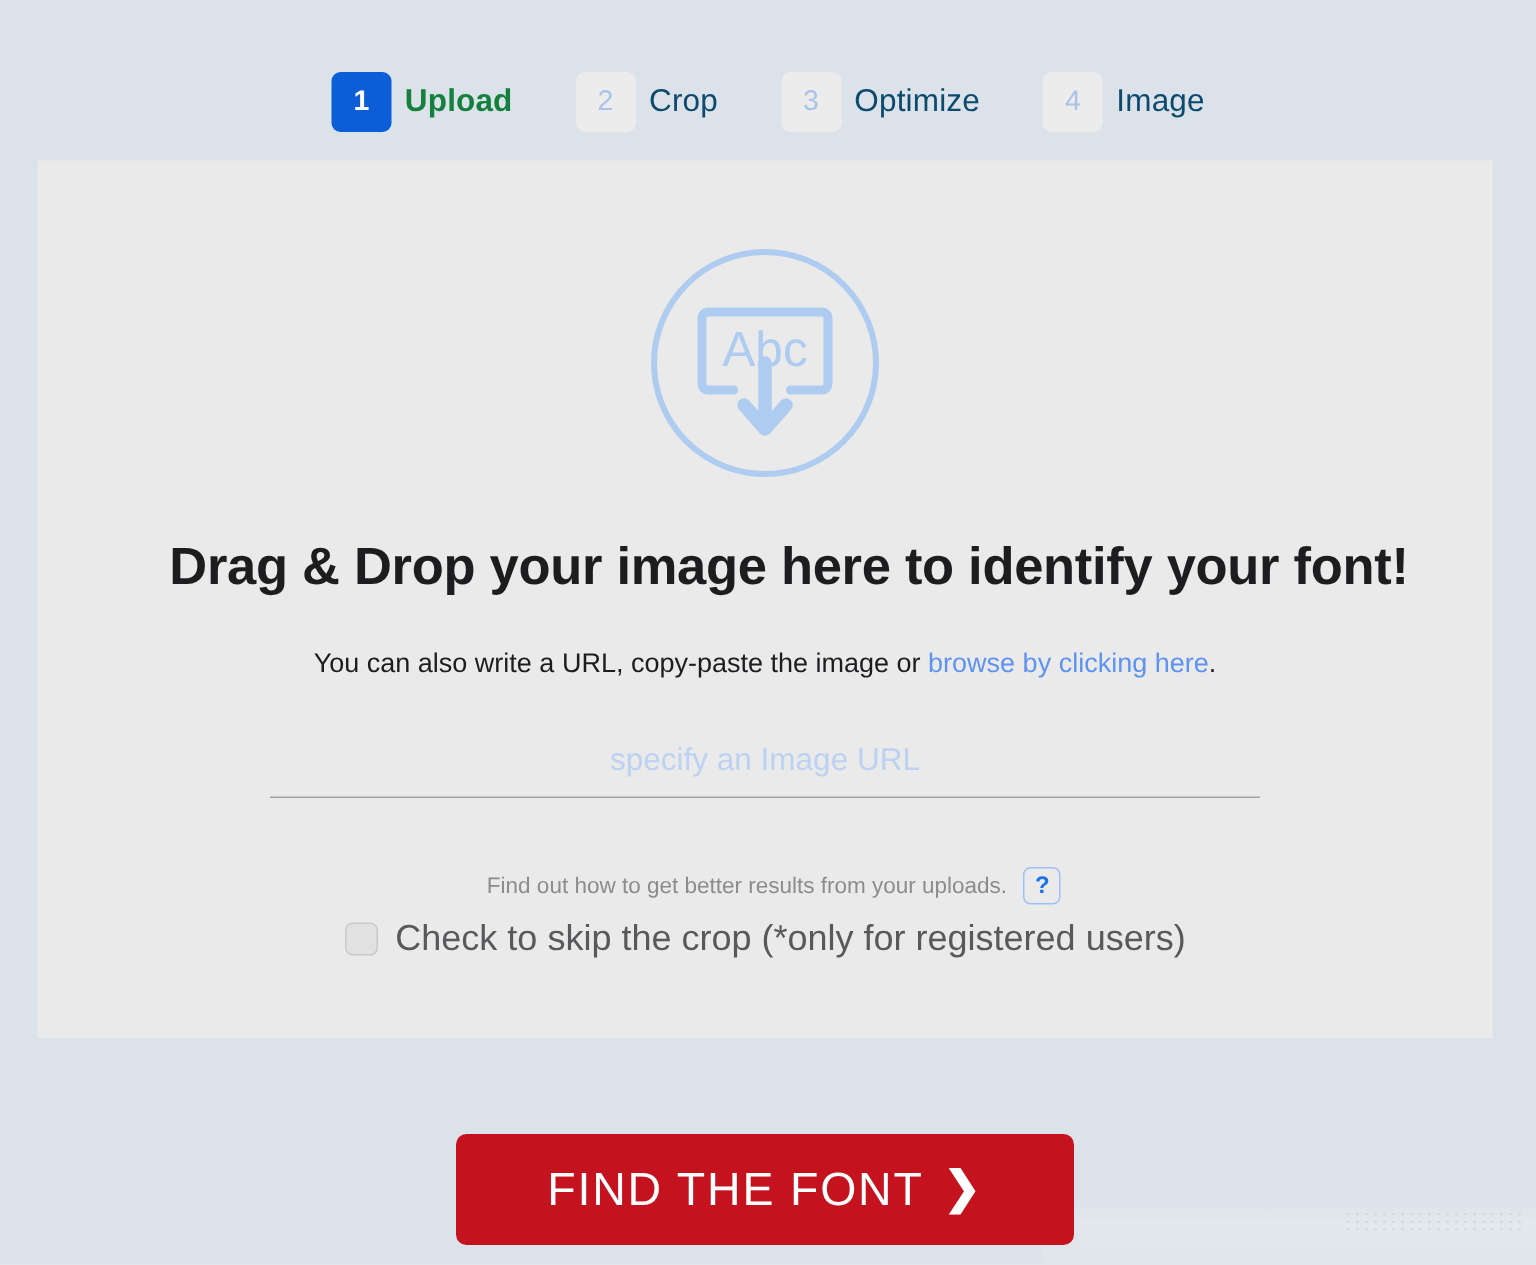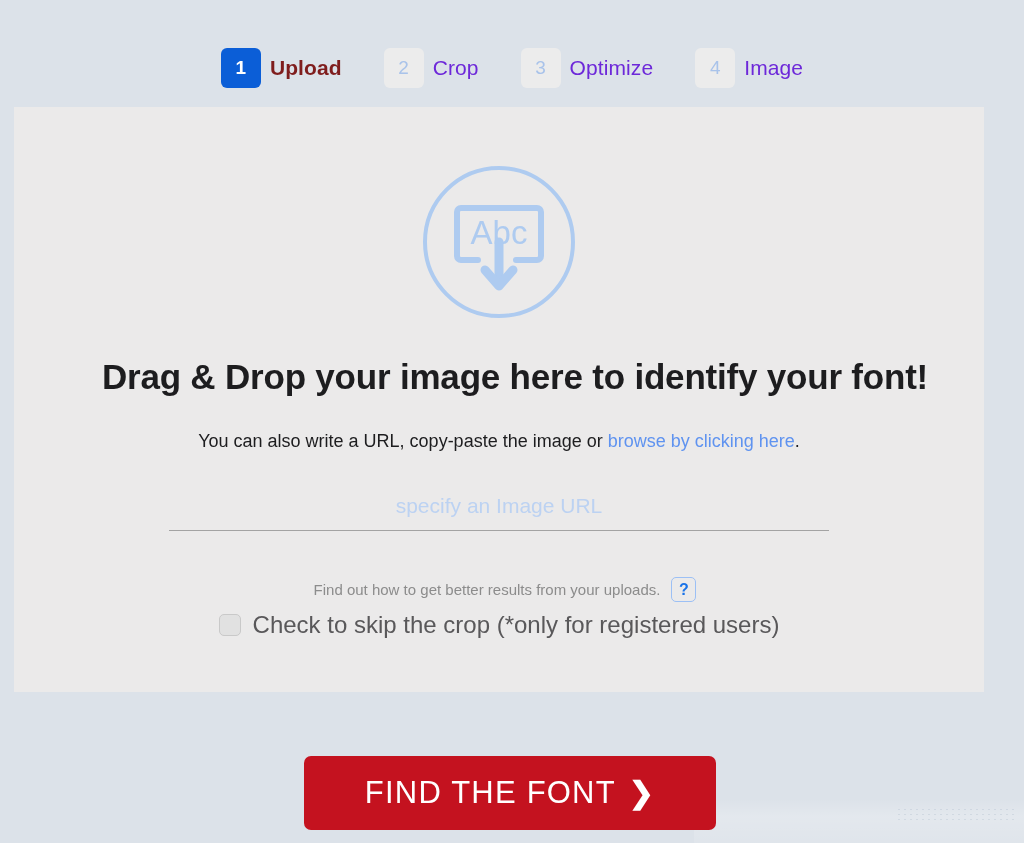--- a/index.html
+++ b/index.html
@@ -63,38 +63,38 @@
     border-radius: 6px;
     display: flex;
     align-items: center;
     justify-content: center;
     font-size: 19px;
     background: #ececec;
     color: #a9c3ea;
   }
   .step-label {
     font-size: 21px;
-    color: #6d28d9;
+    color: #0c4a6e;
     letter-spacing: 0.1px;
   }
 
   .step.active .step-num {
     background: #0b5ed7;
     color: #ffffff;
     font-weight: 700;
   }
   .step.active .step-label {
-    color: #7f1d1d;
+    color: #15803d;
     font-weight: 700;
   }
 
   
   .drop-panel {
     position: absolute;
-    left: 14px;
+    left: 25px;
     top: 107px;
     width: 970px;
     height: 585px;
     background: #ebeaea;
     display: flex;
     flex-direction: column;
     align-items: center;
   }
 
   .upload-icon {

